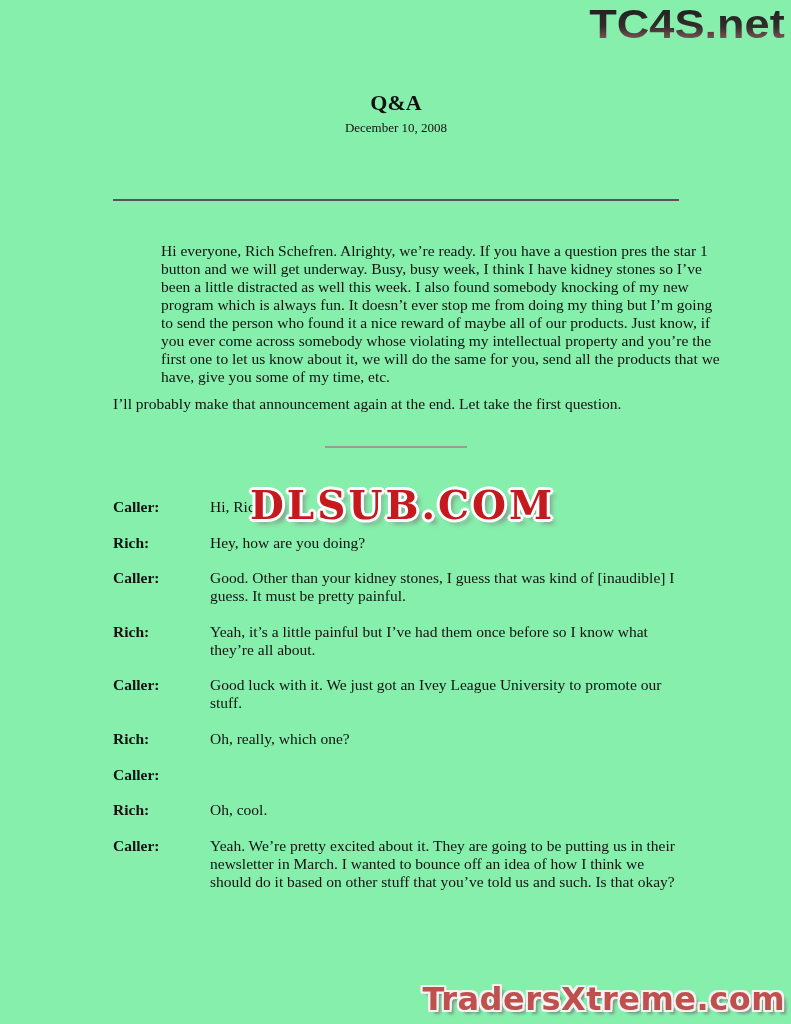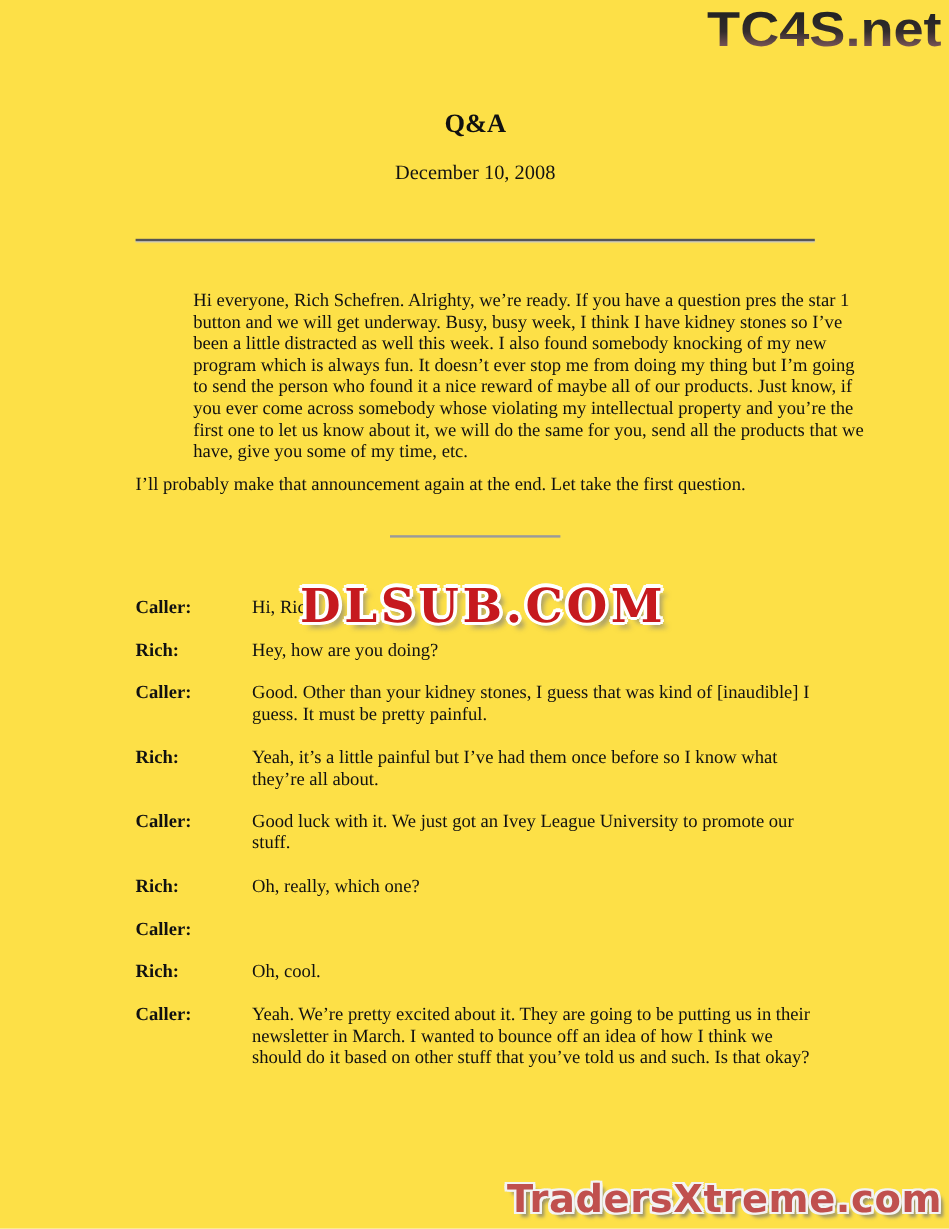--- a/index.html
+++ b/index.html
@@ -1,17 +1,17 @@
 <!DOCTYPE html>
 <html><head>
 <meta charset="utf-8">
 <style>
   html,body{margin:0;padding:0;background:#fff;}
   .page{
-    position:relative;width:791px;height:1024px;background:#fde047;overflow:hidden;
+    position:relative;width:791px;height:1024px;background:#86efac;overflow:hidden;
     font-family:"Liberation Serif",serif;color:#111;
   }
 
   
   .tc4s{
     position:absolute;top:0px;right:6px;
     font-family:"Liberation Sans",sans-serif;font-weight:900;
     font-size:41px;line-height:48px;letter-spacing:0px;
     color:#4a3838;
     background:linear-gradient(180deg,#242424 25%,#332c2c 55%,#8a6161 88%,#957070 100%);
@@ -21,22 +21,22 @@
     text-shadow:0 0 0 rgba(0,0,0,0);
   }
 
   .content{position:absolute;left:113px;top:0;width:566px;}
 
   .title{
     position:absolute;top:90px;left:0;width:100%;text-align:center;
     font-size:22px;font-weight:bold;
   }
   .date{
-    position:absolute;top:134px;left:0;width:100%;text-align:center;
-    font-size:17px;
+    position:absolute;top:120px;left:0;width:100%;text-align:center;
+    font-size:13px;
   }
 
   .hr-top{
     position:absolute;top:199px;left:0;width:100%;height:2px;
     background:#555;box-shadow:0 1px 1px #c9c9c9;
   }
 
   .para{
     position:absolute;left:0;width:566px;
     font-size:15.5px;line-height:18px;text-align:left;

